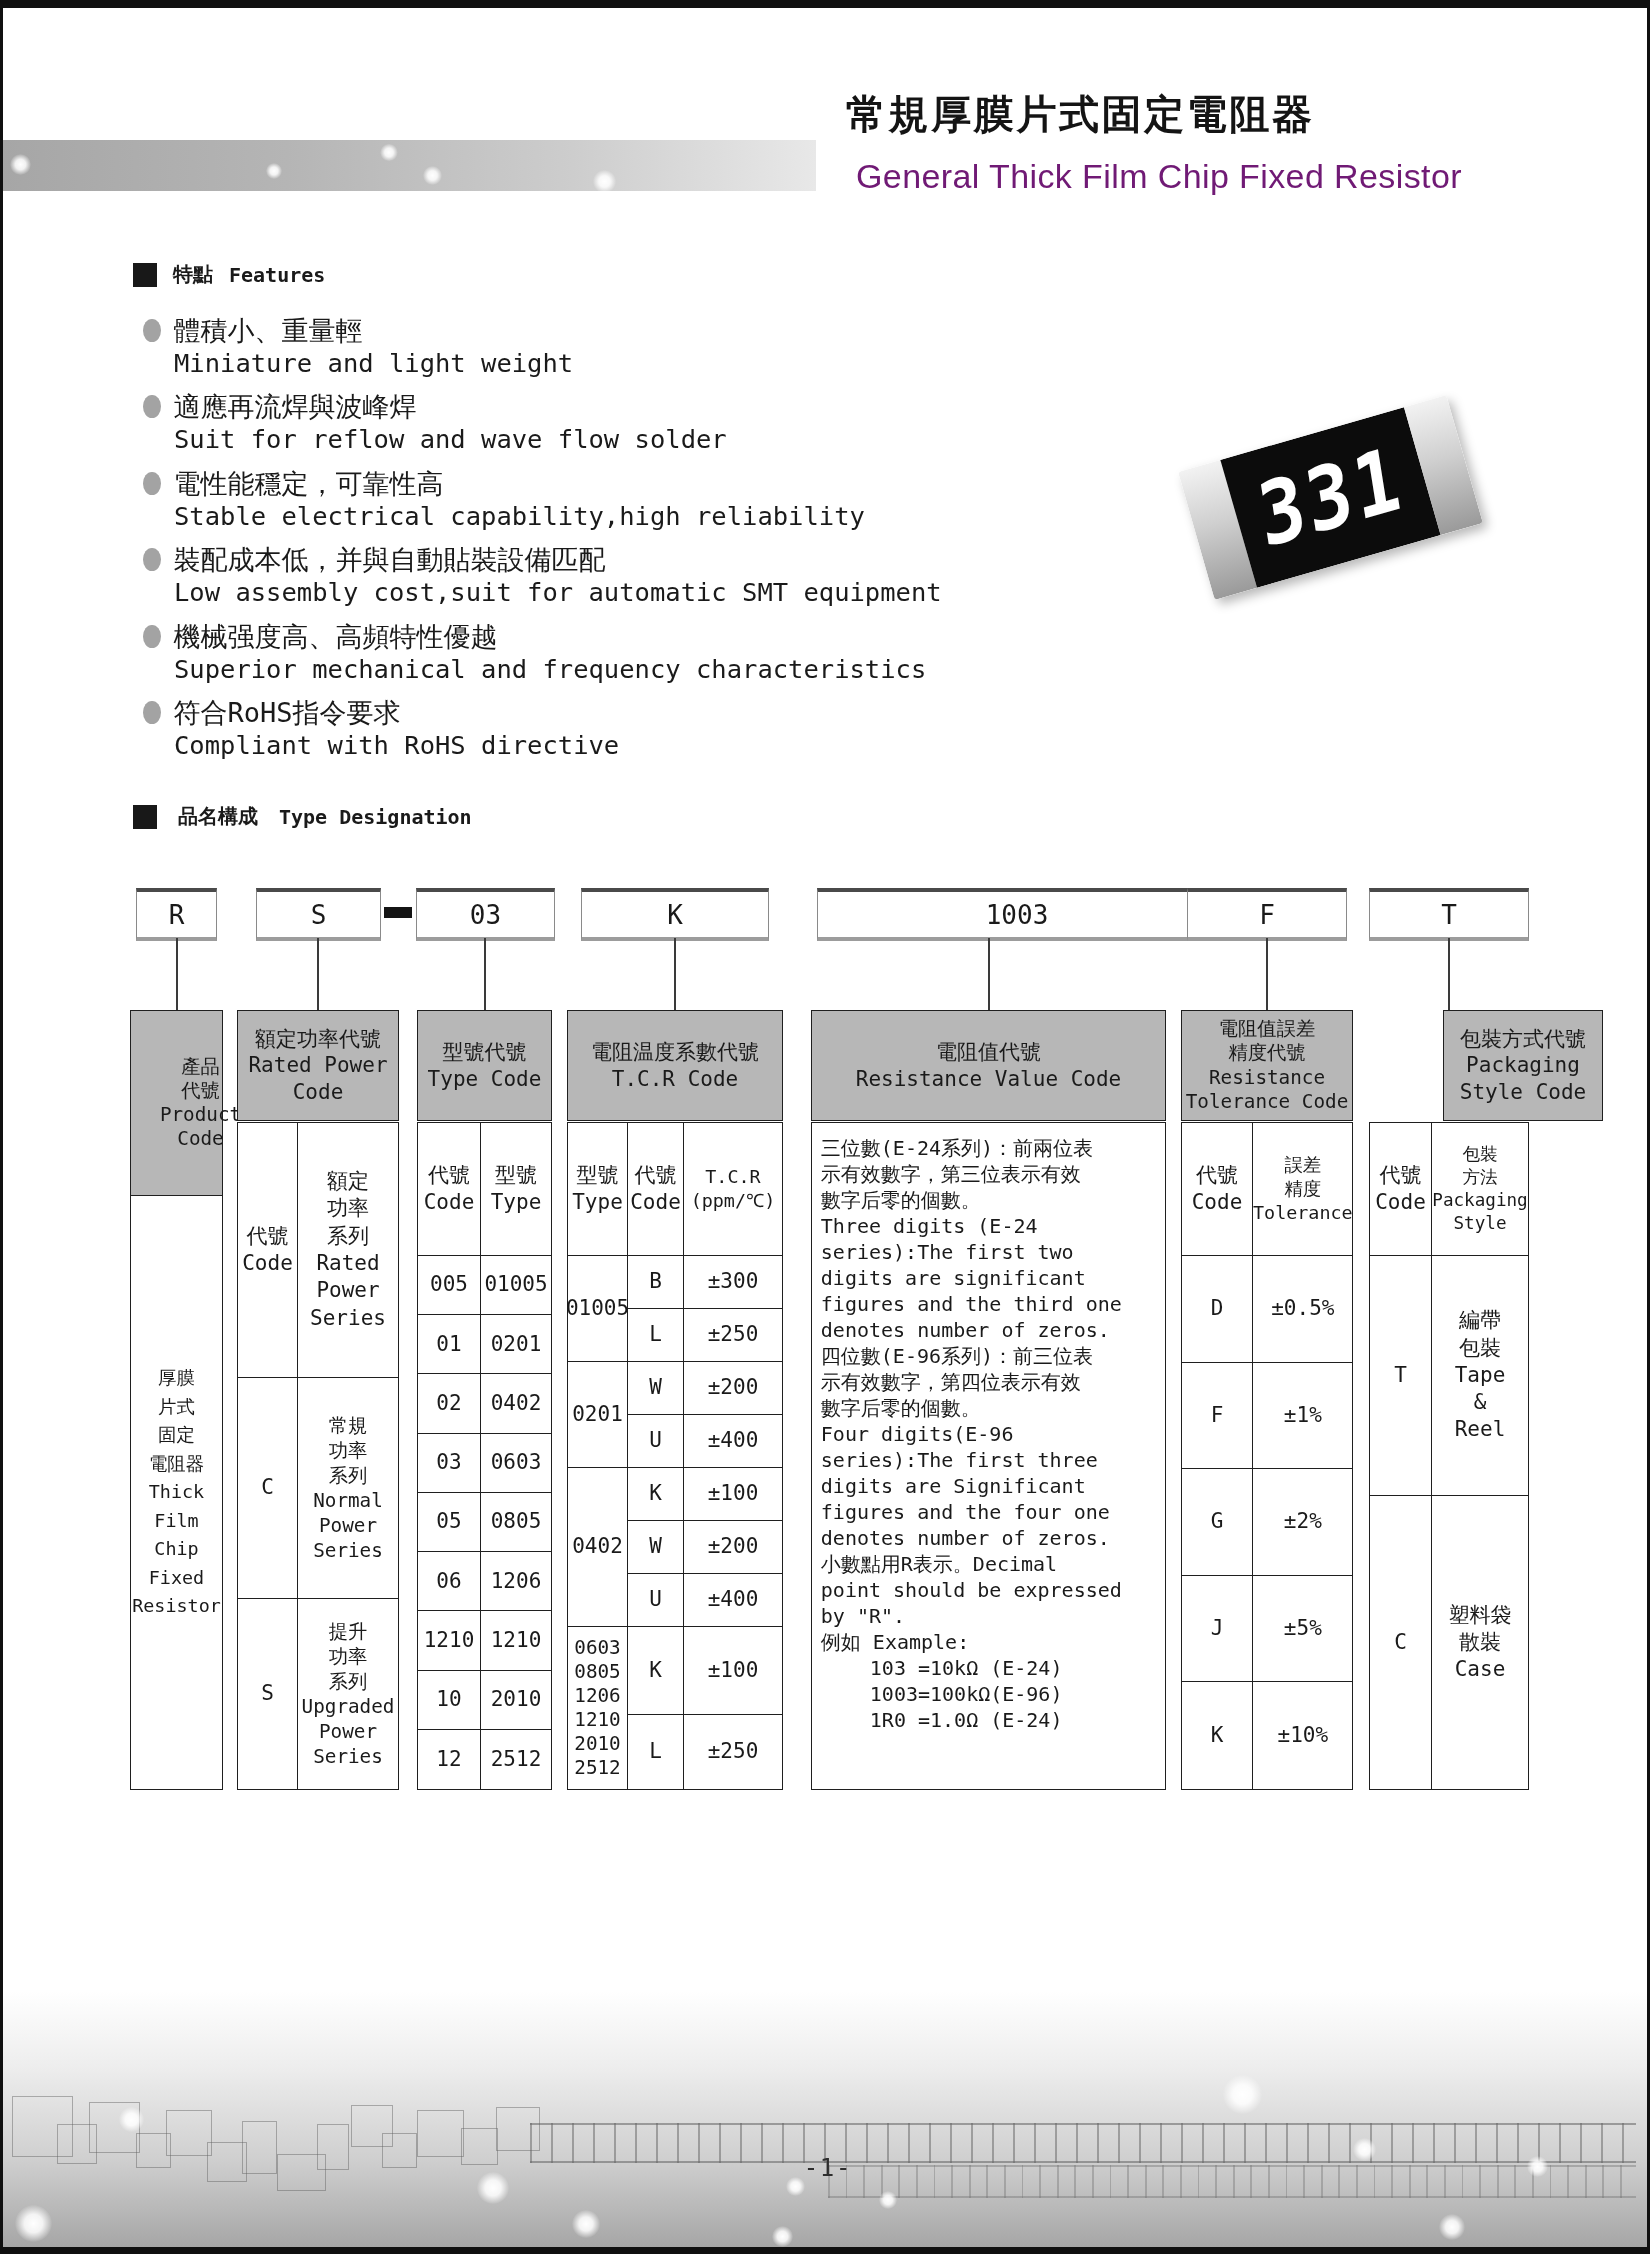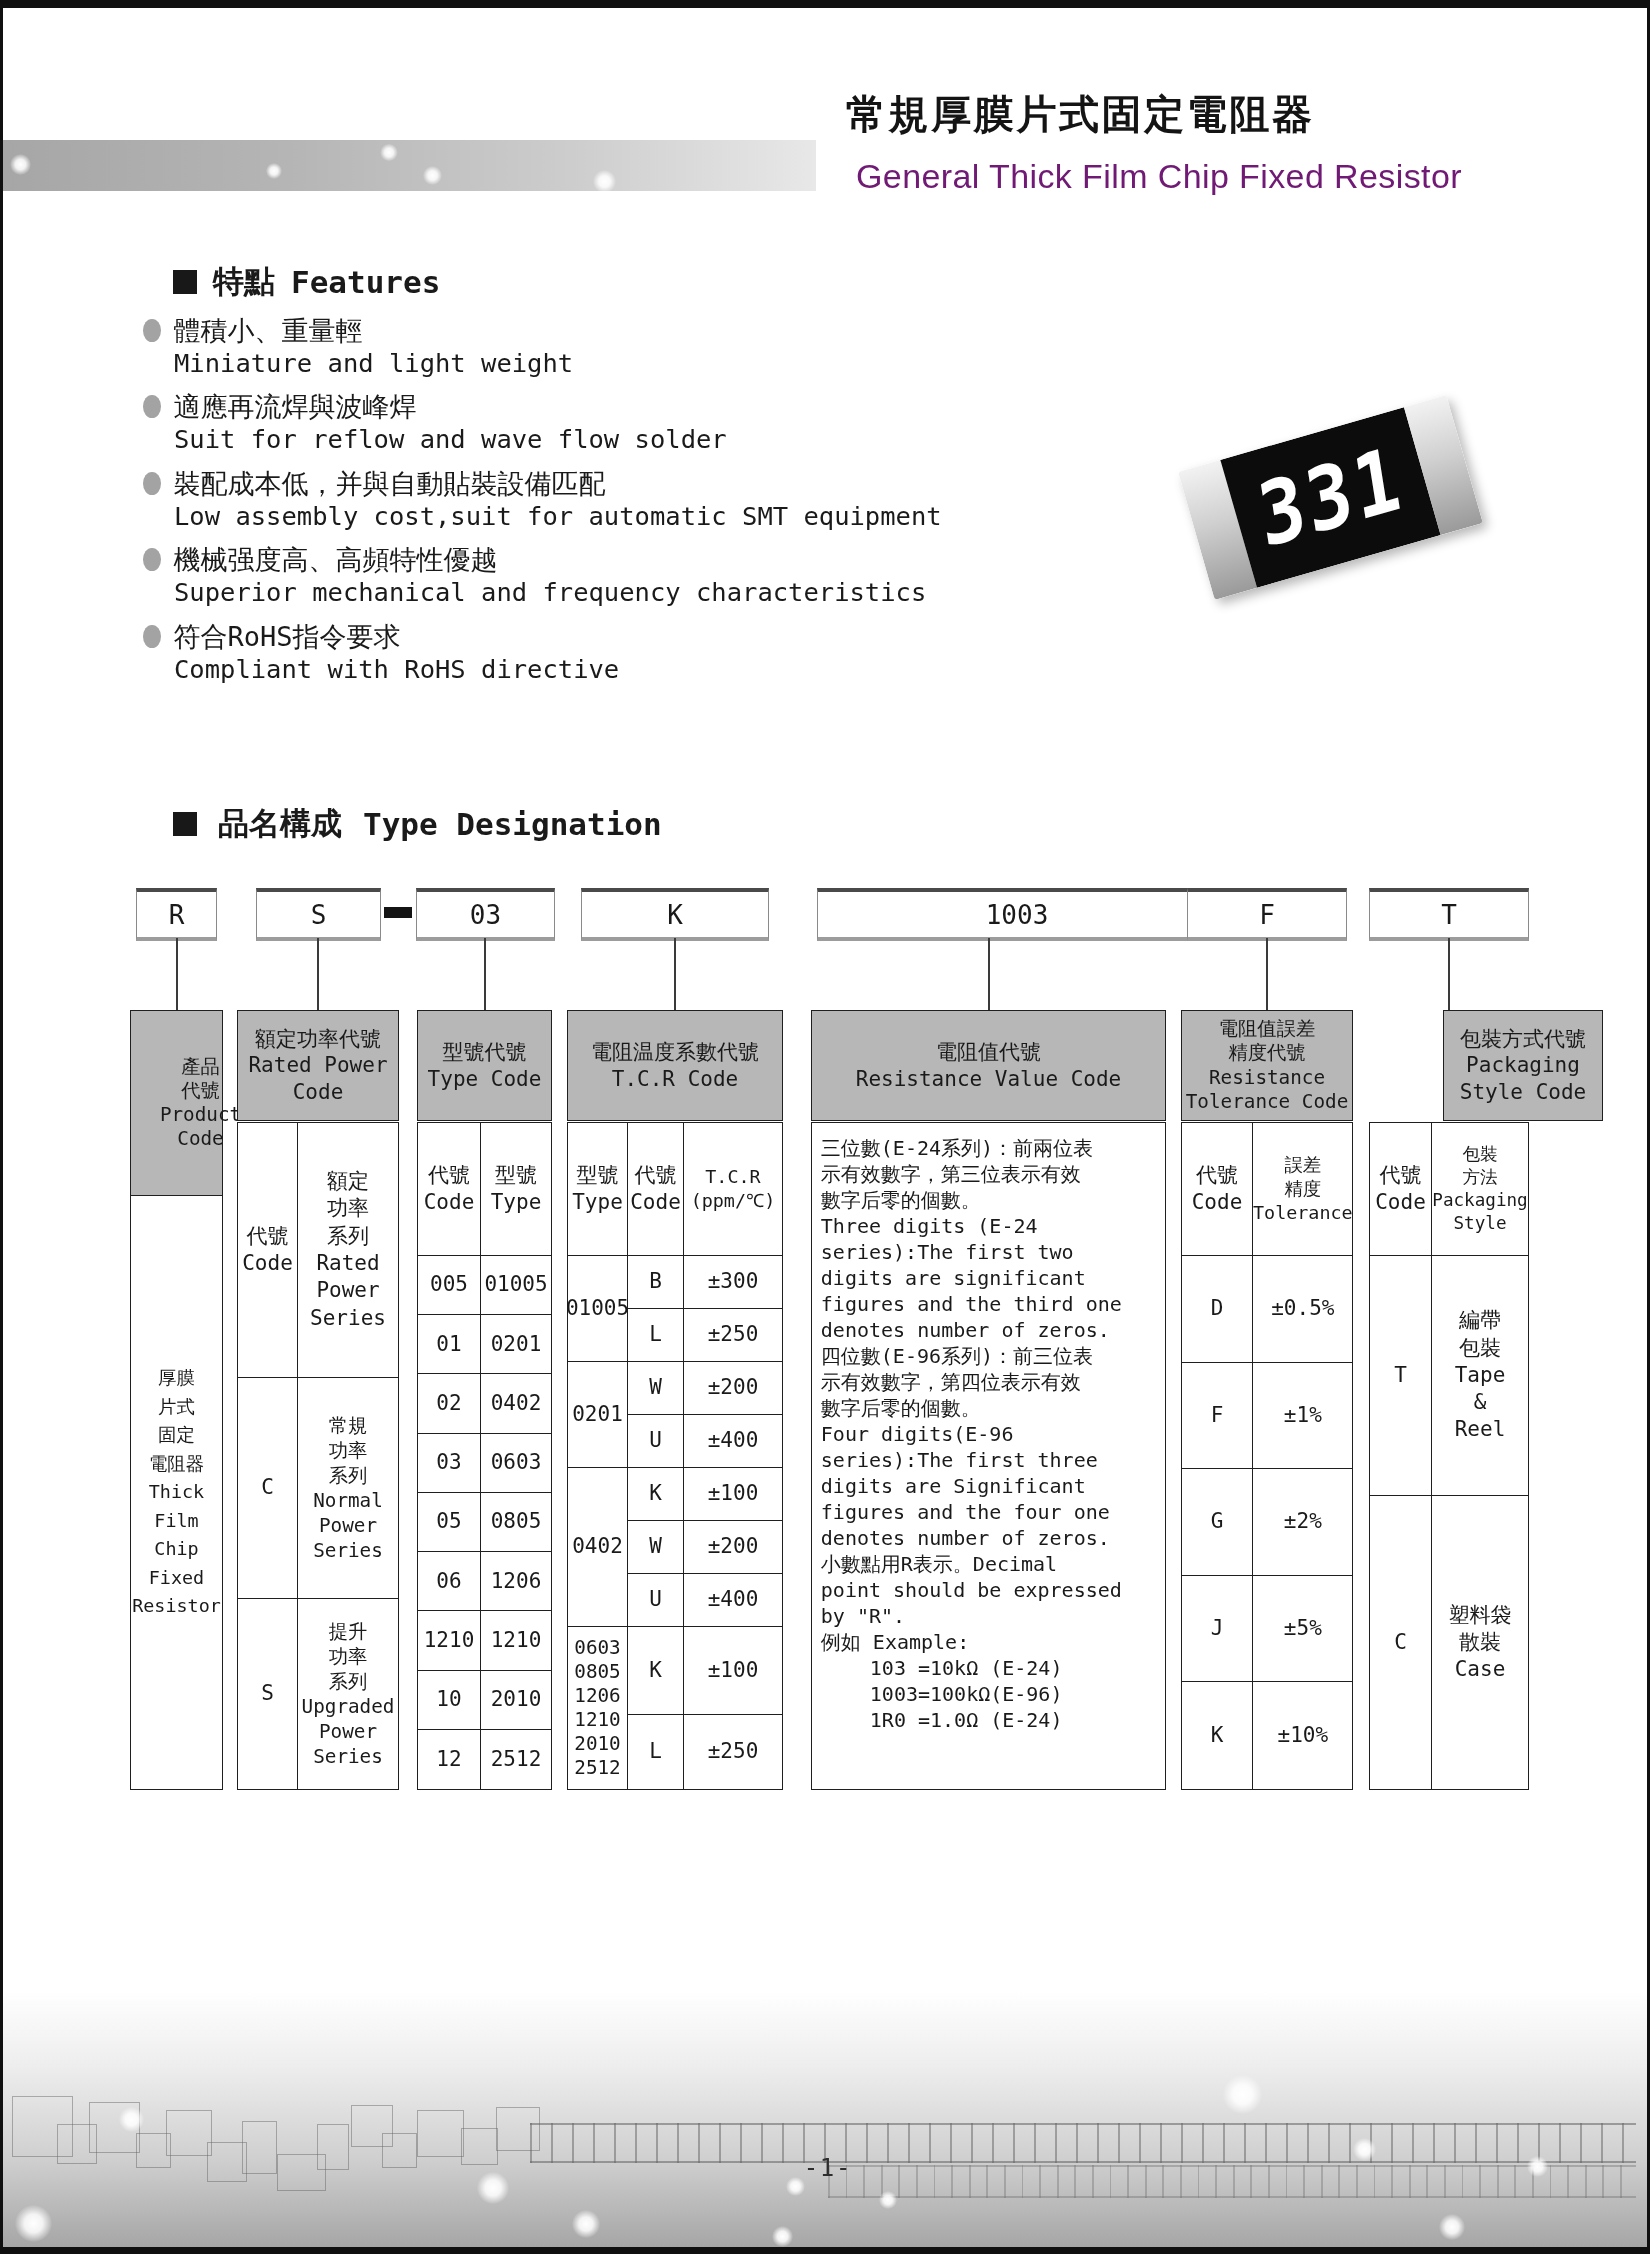--- a/index.html
+++ b/index.html
@@ -16,21 +16,21 @@
   .sparkle { position:absolute; border-radius:50%;
     background:radial-gradient(circle,#ffffff 0%,rgba(255,255,255,0.85) 35%,rgba(255,255,255,0) 72%); }
 
   
   .title-zh { left:843px; top:79px; font-size:40px; font-weight:800; letter-spacing:2.6px;
     font-family:"DejaVu Sans","Liberation Sans",sans-serif; color:#141414; }
   .title-en { left:853px; top:149px; font-size:34px; letter-spacing:0.4px;
     font-family:"Liberation Sans","DejaVu Sans",sans-serif; color:#701a75; }
 
   
-  .sec-head { display:flex; align-items:center; gap:16px; font-size:31px; font-weight:bold;margin-left:40px; }
+  .sec-head { display:flex; align-items:center; gap:16px; font-size:20px; font-weight:bold; }
   .marker { width:24px; height:24px; background:#181818; flex:0 0 auto; }
 
   
   .features-list { left:139px; top:305px; width:966px; list-style:none; margin:1px; padding:0; }
   .features-list li { margin-bottom:11.4px; }
   .f-zh { display:flex; align-items:center; gap:13px; font-size:27px; line-height:33px; }
   .bullet { width:17.6px; height:23px; border-radius:50%; background:#a3a3a3; flex:0 0 auto; }
   .f-en { margin-left:31px; font-size:25.5px; line-height:32px; }
 
   
@@ -124,20 +124,27 @@
           <span>體積小、重量輕</span>
         </div>
       <div class="f-en">Miniature and light weight</div>
     </li>
     <li>
       <div class="f-zh">
           <span class="bullet"></span>
           <span>適應再流焊與波峰焊</span>
         </div>
       <div class="f-en">Suit for reflow and wave flow solder</div>
+    </li>
+    <li>
+      <div class="f-zh">
+          <span class="bullet"></span>
+          <span>電性能穩定，可靠性高</span>
+        </div>
+      <div class="f-en">Stable electrical capability,high reliability</div>
     </li>
     <li>
       <div class="f-zh">
           <span class="bullet"></span>
           <span>裝配成本低，并與自動貼裝設備匹配</span>
         </div>
       <div class="f-en">Low assembly cost,suit for automatic SMT equipment</div>
     </li>
     <li>
       <div class="f-zh">

